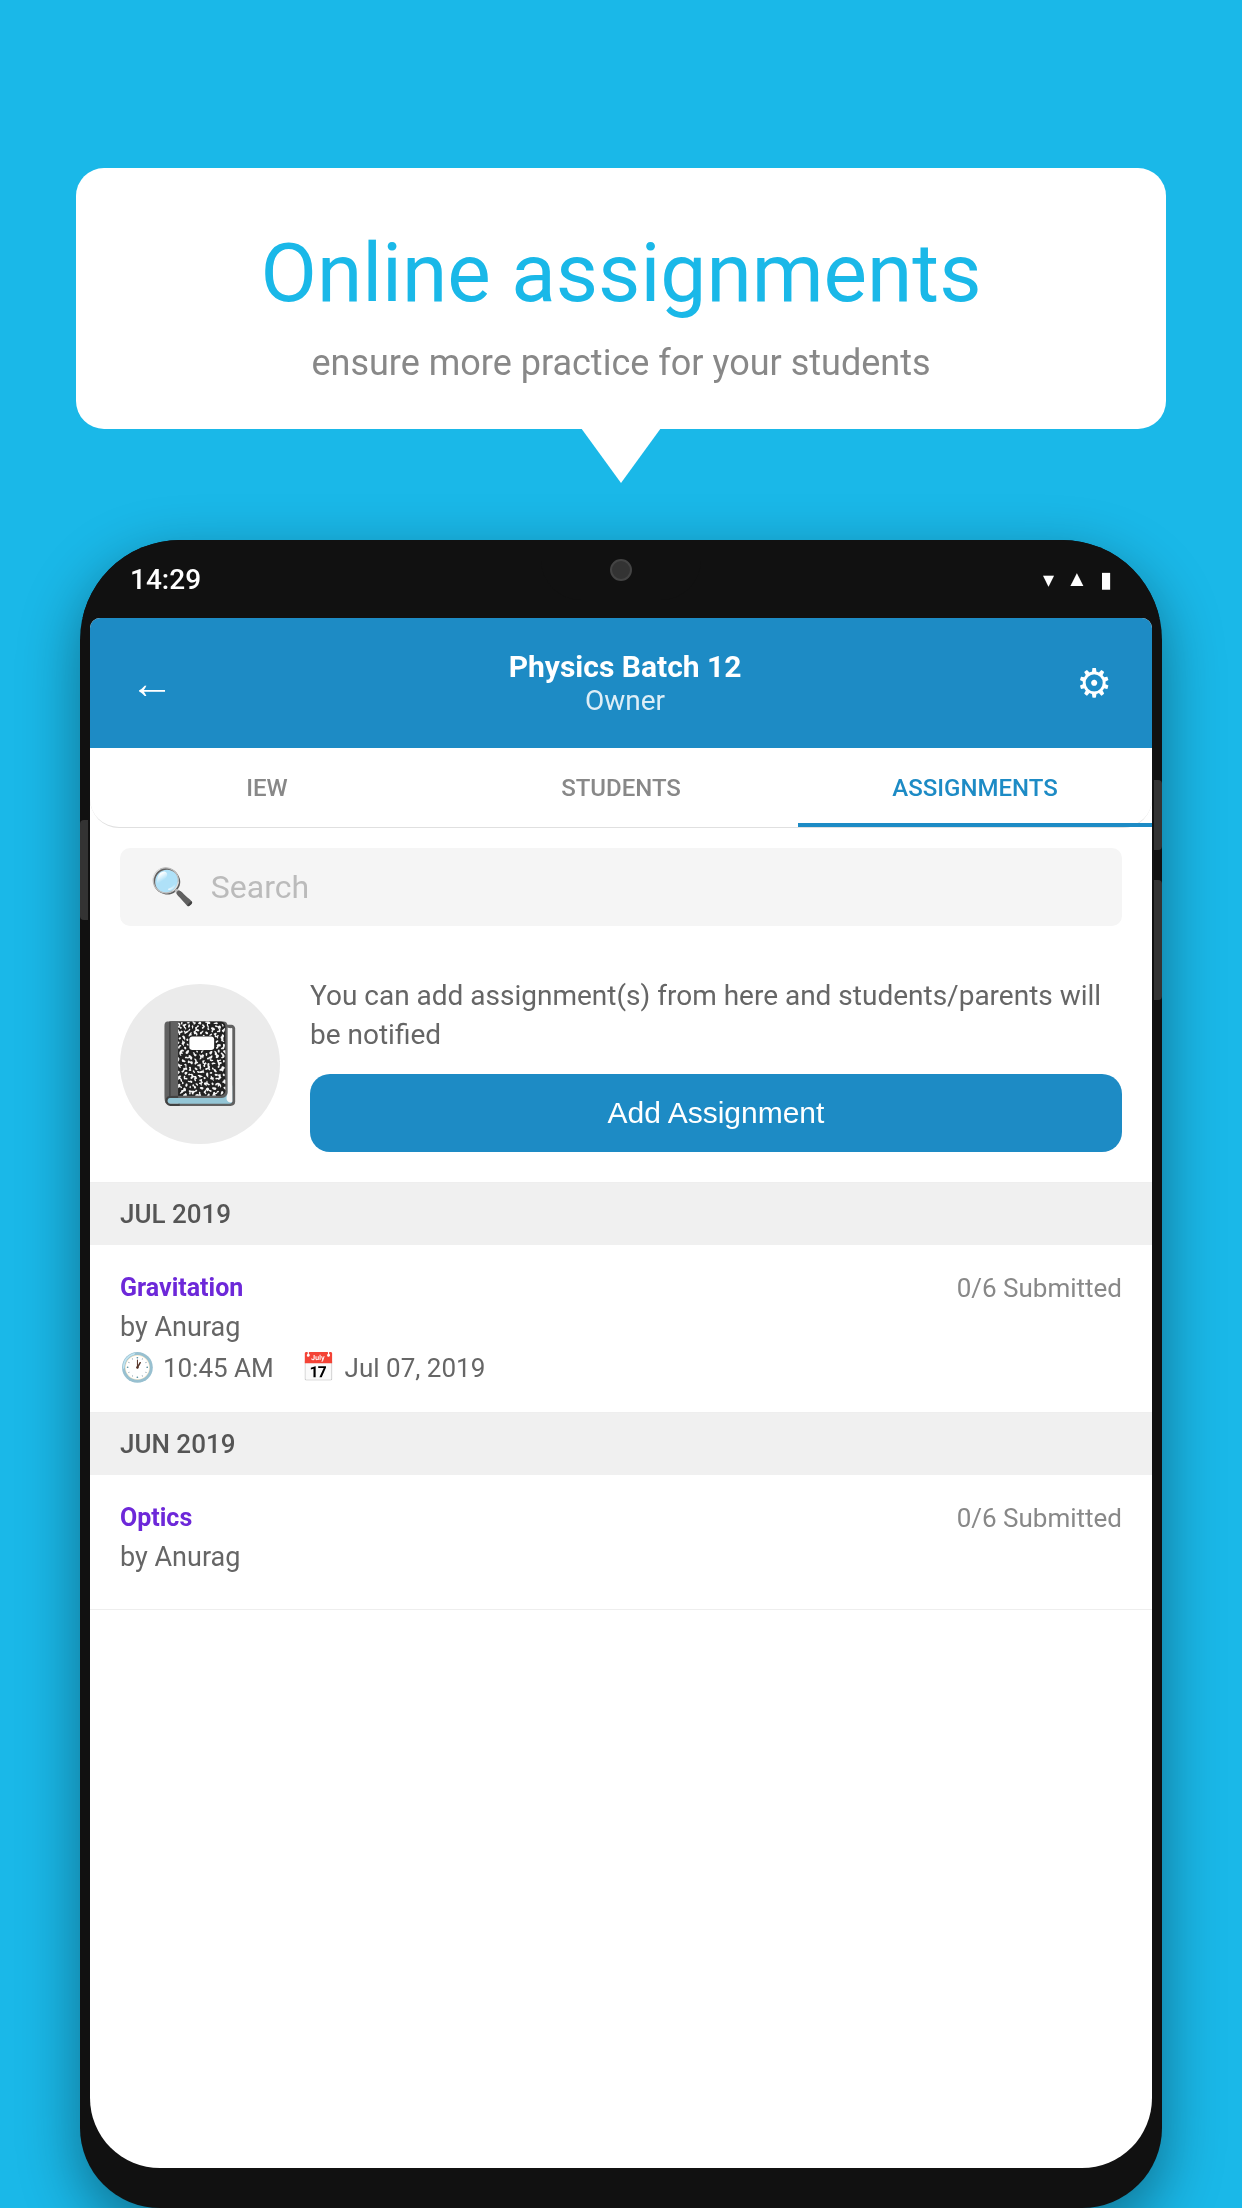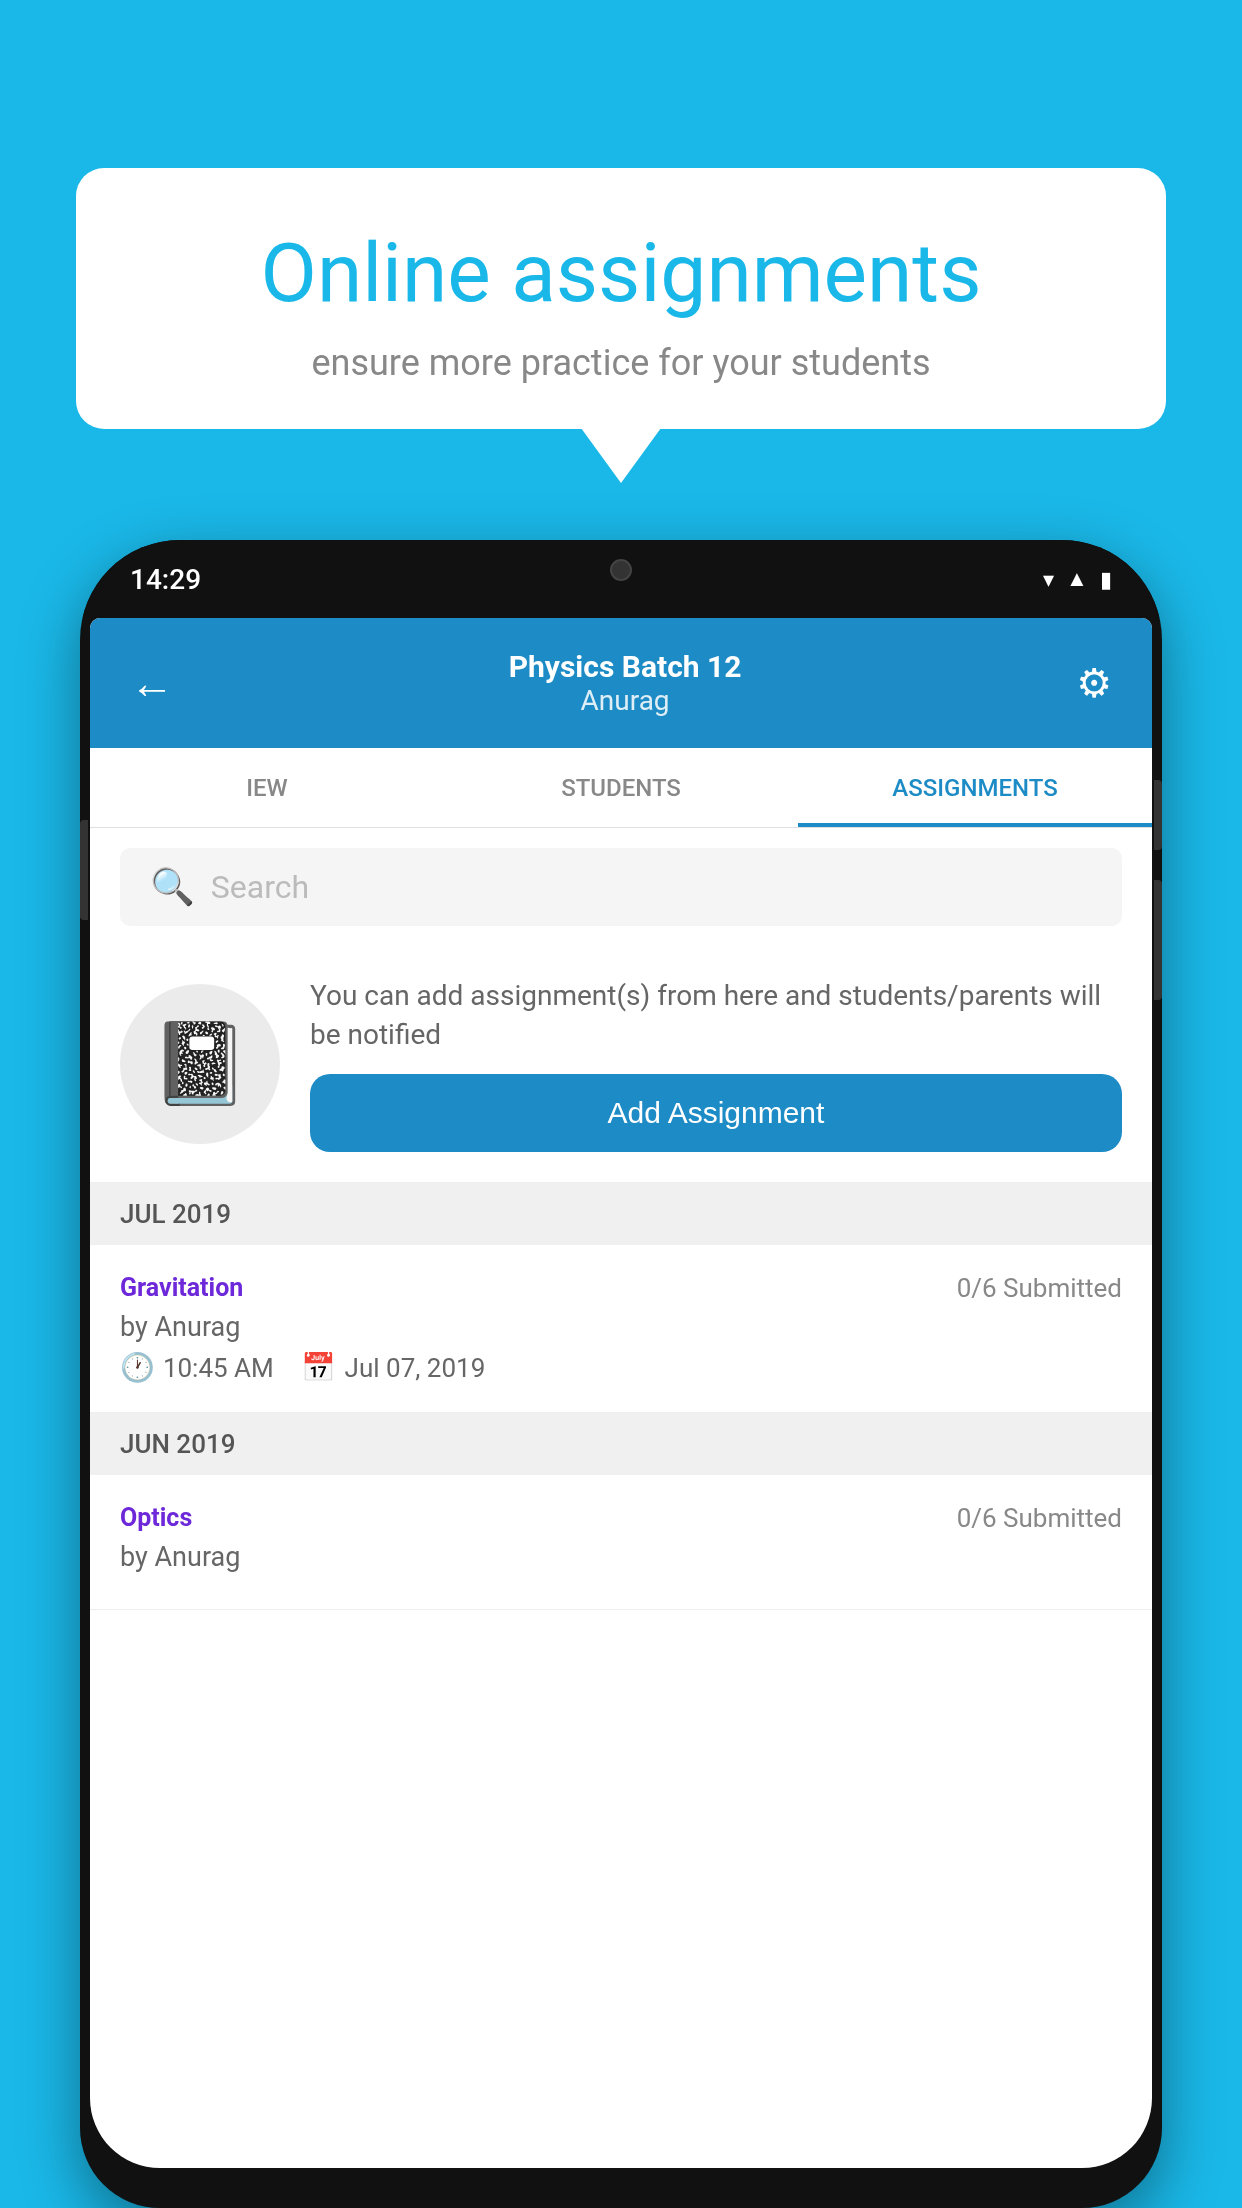--- a/index.html
+++ b/index.html
@@ -179,20 +179,21 @@
       font-size: 40px;
       cursor: pointer;
     }
 
     
     .tabs-row {
       display: flex;
       border-bottom: 1px solid #e0e0e0;
       background: white;
       height: 80px;
+      border-radius: 29px;
     }
 
     .tab-item {
       flex: 1;
       display: flex;
       align-items: center;
       justify-content: center;
       font-size: 24px;
       font-weight: 500;
       color: #888;
@@ -407,21 +408,21 @@
       <span class="battery-icon">▮</span>
     </div>
   </div>
 
   <div class="phone-screen">
 
     <div class="app-header">
       <span class="header-back">←</span>
       <div class="header-title-area">
         <div class="header-title">Physics Batch 12</div>
-        <div class="header-subtitle">Anurag</div>
+        <div class="header-subtitle">Owner</div>
       </div>
       <span class="header-gear">⚙</span>
     </div>
 
     <div class="tabs-row">
       <div class="tab-item">IEW</div>
       <div class="tab-item">STUDENTS</div>
       <div class="tab-item active">ASSIGNMENTS</div>
     </div>
 

